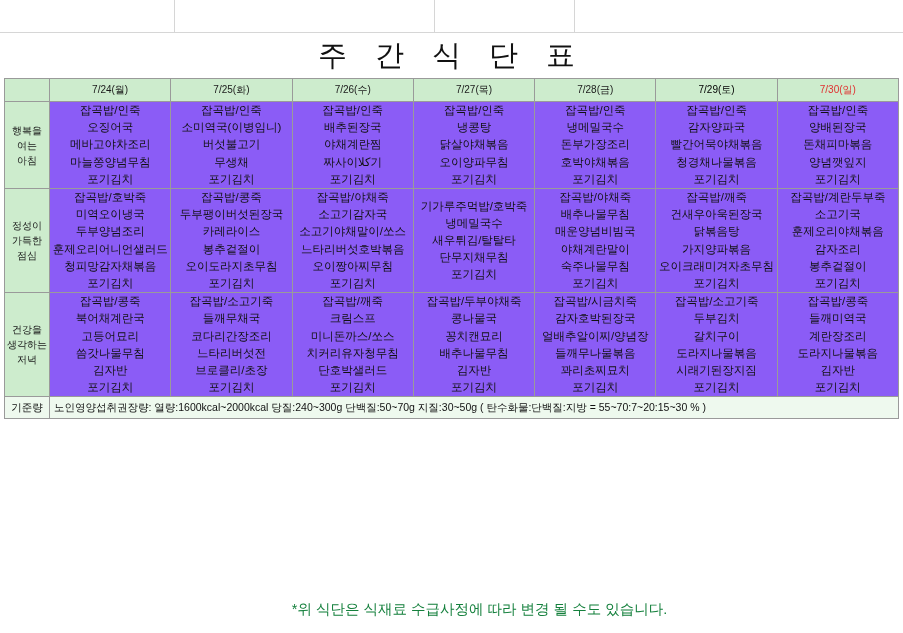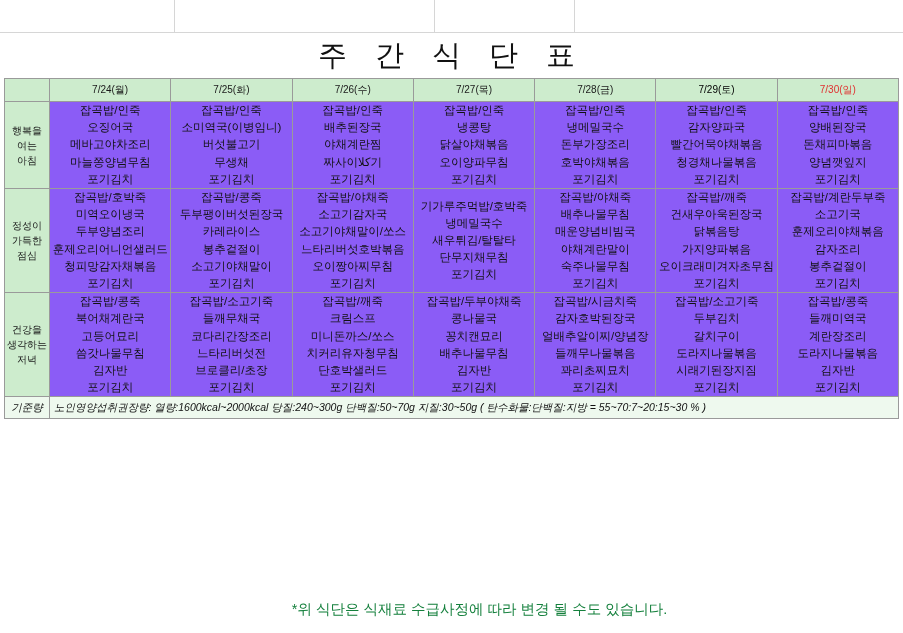--- a/index.html
+++ b/index.html
@@ -96,21 +96,20 @@
     white-space: nowrap;
     overflow: hidden;
   }
   tr.nutri td {
     background: #eef9ee;
     font-size: 10.5px;
     text-align: left;
     padding: 2px 4px;
     height: 17px;
     color: #111111;
-    font-style: italic;
   }
   tr.nutri td.rowlabel {
     text-align: center;
     font-size: 10.5px;
     padding: 0;
   }
   .footnote {
     position: absolute;
     left: 0;
     top: 600px;
@@ -218,21 +217,21 @@
             <div class="line">두부양념조리</div>
             <div class="line">훈제오리어니언샐러드</div>
             <div class="line">청피망감자채볶음</div>
             <div class="line">포기김치</div>
           </td>
           <td class="meal">
             <div class="line">잡곡밥/콩죽</div>
             <div class="line">두부팽이버섯된장국</div>
             <div class="line">카레라이스</div>
             <div class="line">봉추겉절이</div>
-            <div class="line">소고기야채말이</div>
+            <div class="line">오이도라지초무침</div>
             <div class="line">포기김치</div>
           </td>
           <td class="meal">
             <div class="line">잡곡밥/야채죽</div>
             <div class="line">소고기감자국</div>
             <div class="line">소고기야채말이/쏘스</div>
             <div class="line">느타리버섯호박볶음</div>
             <div class="line">오이짱아찌무침</div>
             <div class="line">포기김치</div>
           </td>

